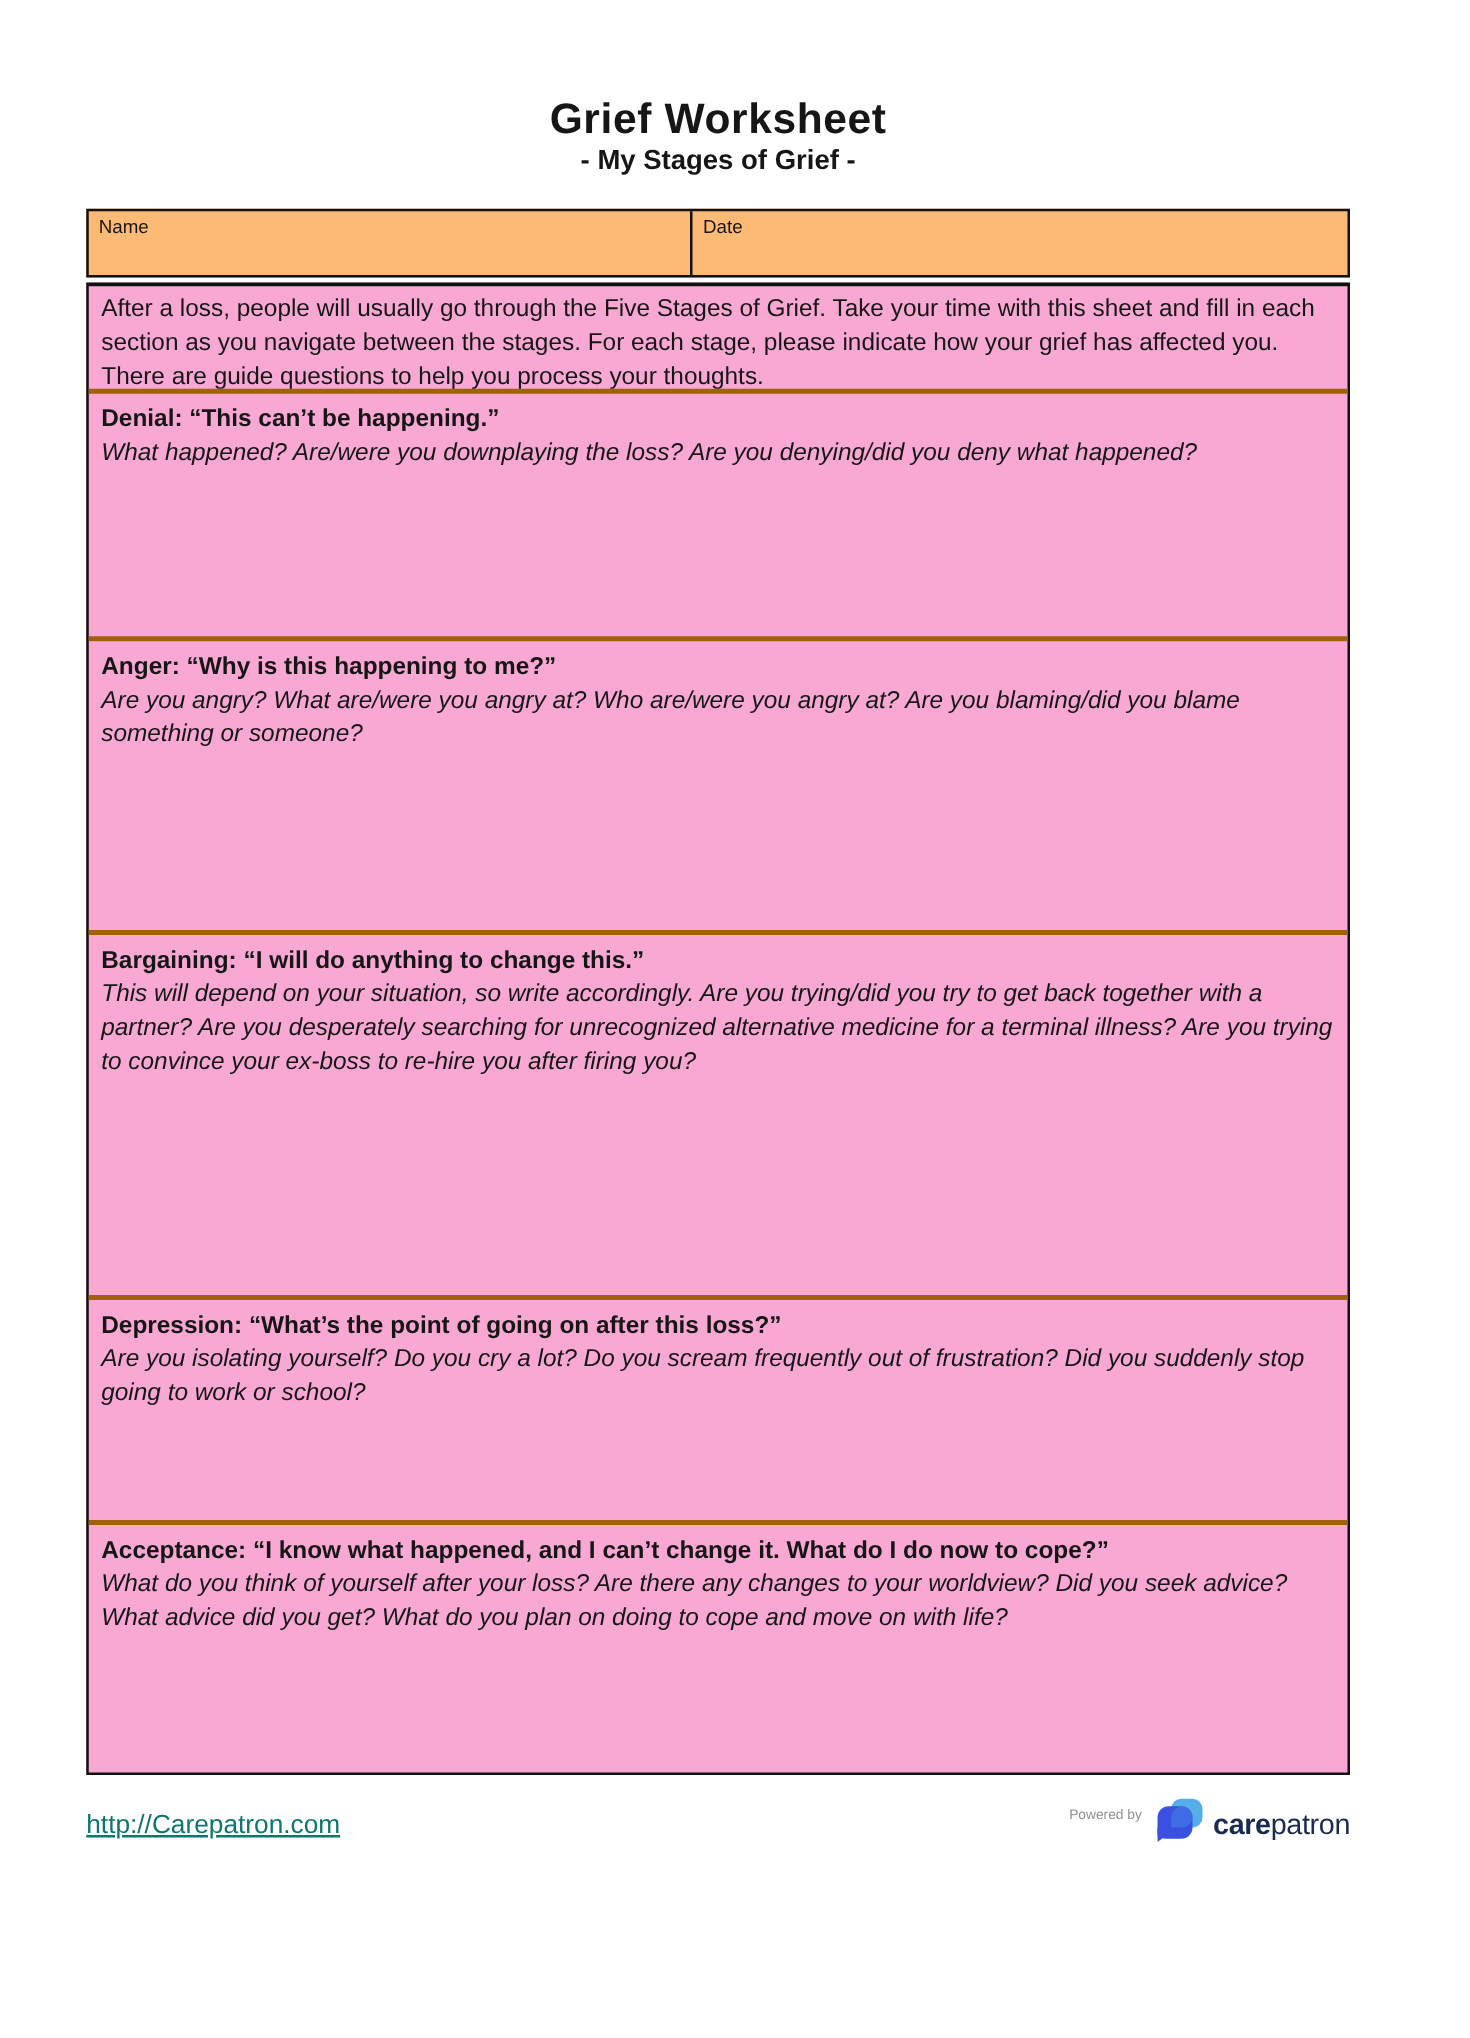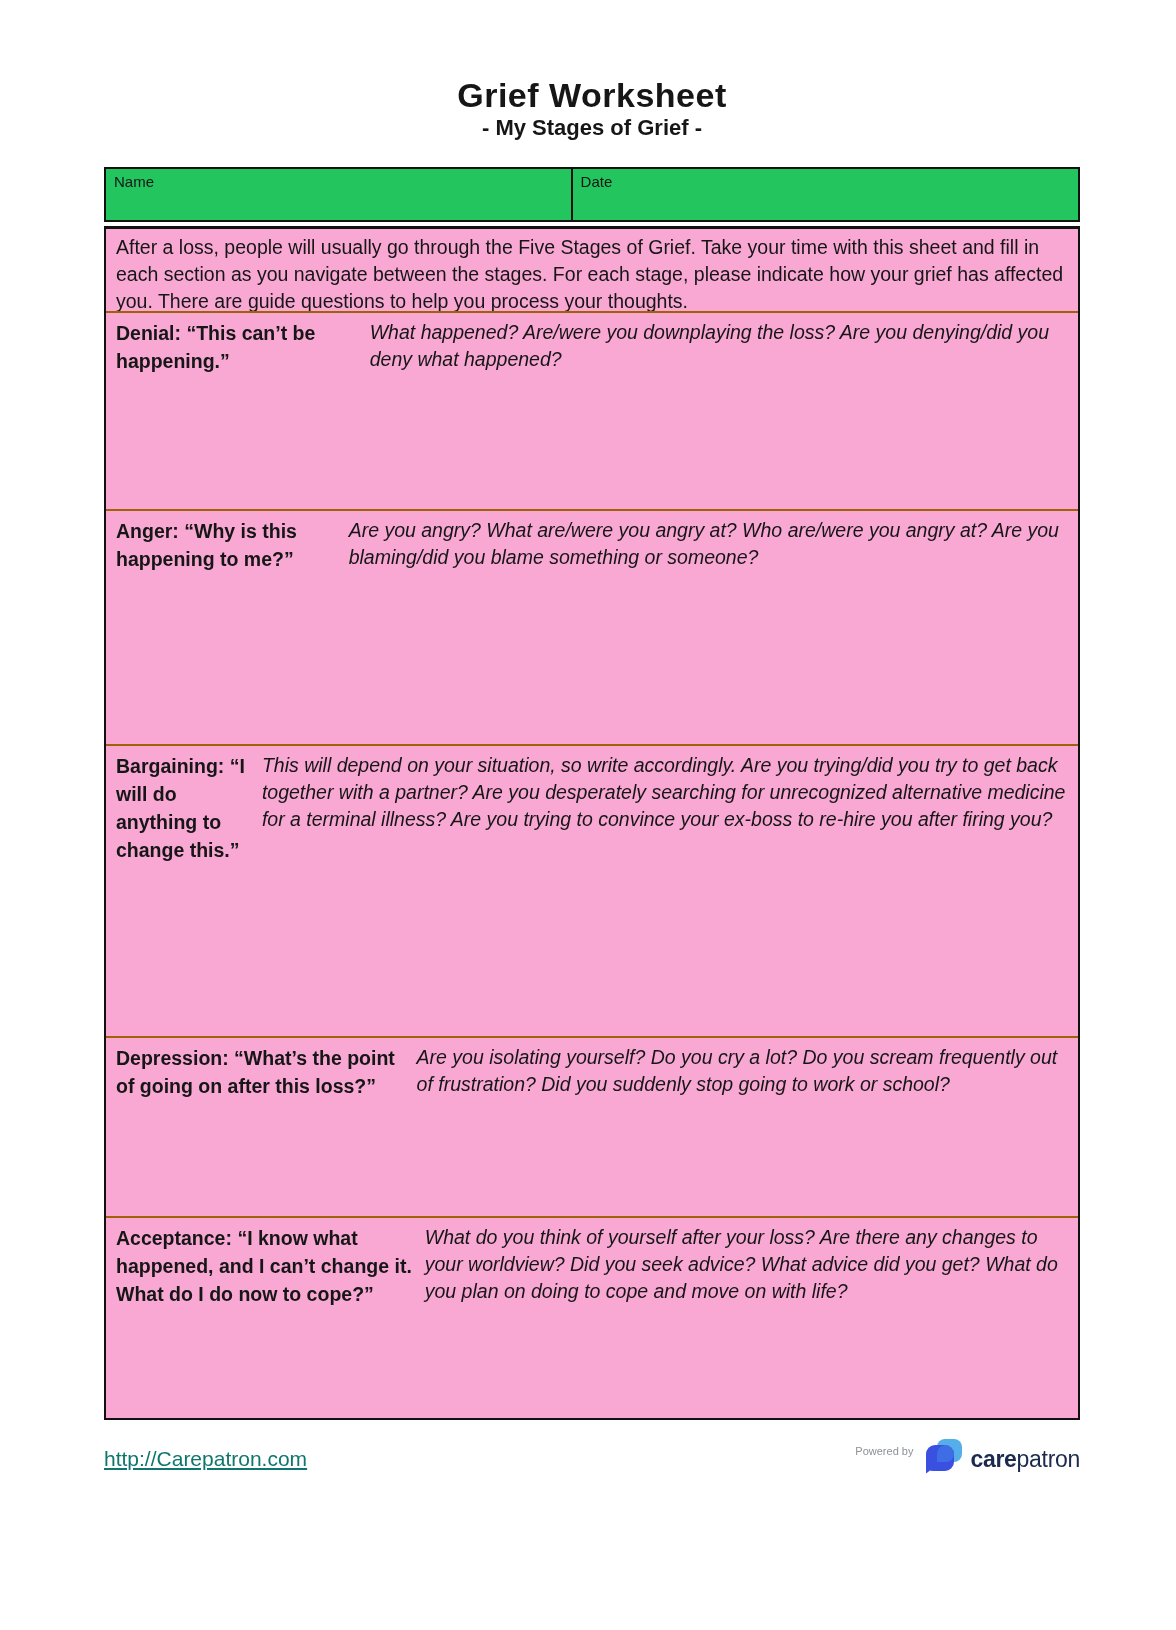--- a/index.html
+++ b/index.html
@@ -3,65 +3,66 @@
 <meta charset="utf-8">
 <style>
   * { margin: 0; padding: 0; box-sizing: border-box; }
   html, body {
     width: 1176px; height: 1630px;
     background: #ffffff;
     font-family: "Liberation Sans", sans-serif;
     color: #161616;
     overflow: hidden;
   }
-  .sheet { padding: 76px 96px 0 104px; width: 1176px; }
+  .sheet { padding: 76px 96px 0 69px; width: 1176px; }
 
   .doc-title {
     text-align: center;
     font-size: 34px;
     font-weight: bold;
     letter-spacing: 0.5px;
   }
   .doc-subtitle {
     text-align: center;
     font-size: 22px;
     font-weight: bold;
     margin-top: 0;
   }
 
   
   .nd-table {
     display: flex;
     border: 2px solid #111;
     height: 55px;
     margin-top: 26px;
-    background: #22c55e;
+    background: #fdba74;
   }
   .nd-cell { padding: 4px 8px; font-size: 15px; }
   .nd-name { width: 48%; border-right: 2px solid #111; }
   .nd-date { width: 52%; }
 
   
   .main-table {
     border: 2px solid #111;
     border-top-width: 3px;
     margin-top: 4px;
     background: #f9a8d4;
   }
   .intro-cell {
     padding: 5px 10px 0 10px;
     font-size: 19.5px;
     line-height: 27px;
     height: 82px;
     overflow: hidden;
   }
   .section {
-    border-top: 2px solid #a16207;
+    border-top: 4px solid #a16207;
     padding: 6px 10px 0 10px;
     display: flex;
+    flex-direction: column;
   }
   .sec-head { font-weight: bold; font-size: 19.5px; line-height: 28px; }
   .sec-prompt { font-size: 19.5px; line-height: 27px; font-style: italic; }
   .sec-answer { flex: 1; }
   .h-denial     { height: 198px; }
   .h-anger      { height: 235px; }
   .h-bargaining { height: 292px; }
   .h-depression { height: 180px; }
   .h-acceptance { height: 202px; }
 

